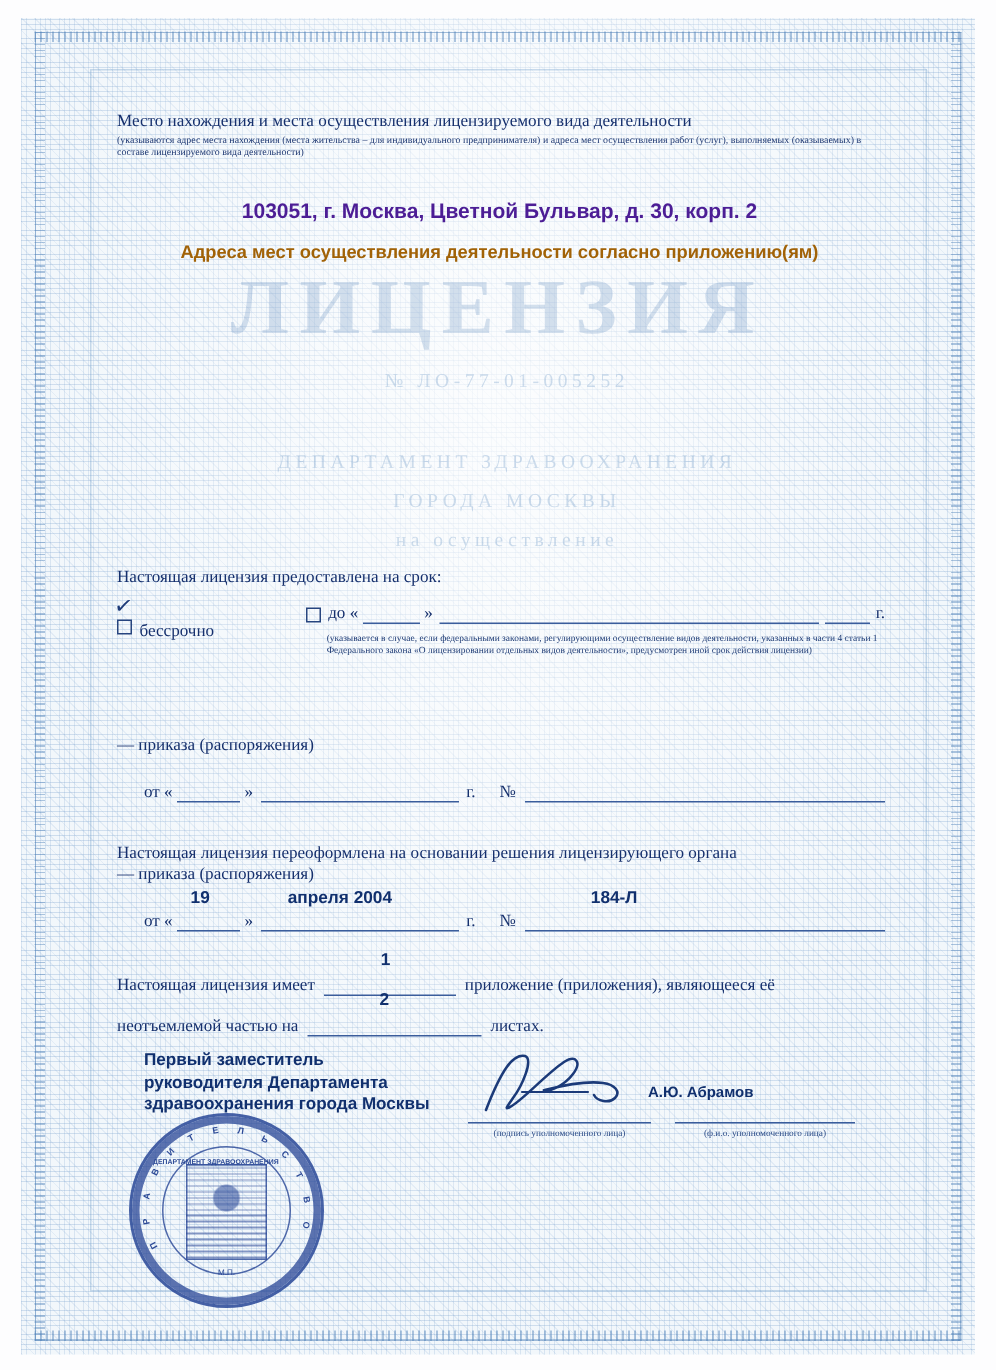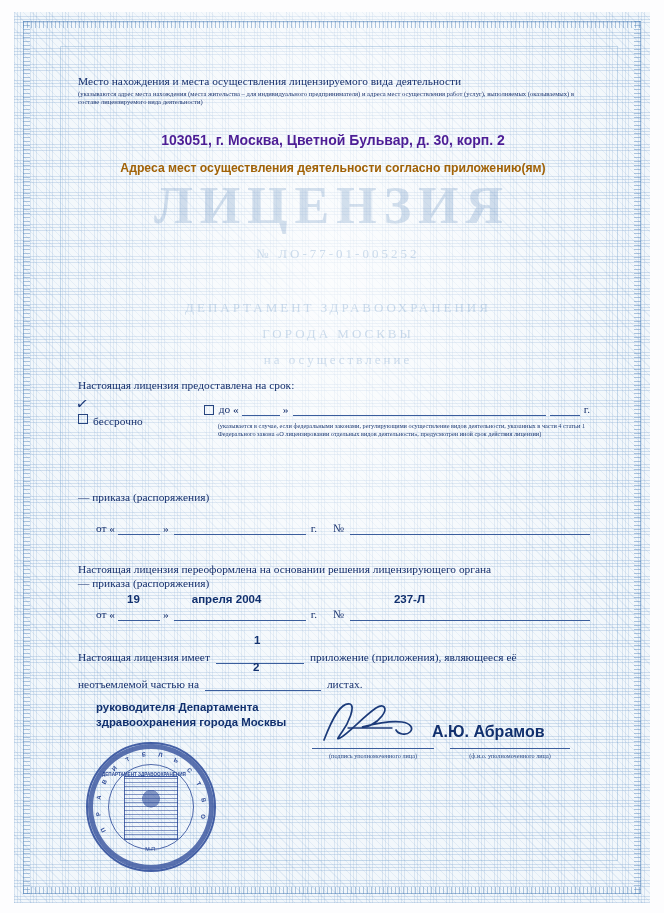--- a/index.html
+++ b/index.html
@@ -178,21 +178,21 @@
     font-size: 11.4px;
     line-height: 14.5px;
     color: #11306e;
   }
   .signer-name {
     position: absolute;
     left: 432px;
     top: 723px;
     font-family: "Liberation Sans", sans-serif;
     font-weight: 700;
-    font-size: 16px;
+    font-size: 10px;
     color: #11306e;
   }
   .sig-rule {
     position: absolute;
     border-bottom: 1px solid #3a5d9c;
     height: 0;
   }
   .cap {
     position: absolute;
     font-size: 6.2px;
@@ -335,21 +335,21 @@
       <span class="u" style="width:42px; margin:0 3px; position:relative;">
         <span class="handwritten" style="position:absolute; left:9px; top:-14px;">19</span>
       </span>
       <span class="lbl">»</span>
       <span class="u" style="width:132px; margin:0 5px; position:relative;">
         <span class="handwritten" style="position:absolute; left:18px; top:-14px;">апреля 2004</span>
       </span>
       <span class="lbl">г.</span>
       <span class="lbl" style="margin-left:16px;">№</span>
       <span class="u grow" style="margin-left:6px; position:relative;">
-        <span class="handwritten" style="position:absolute; left:44px; top:-14px;">237-Л</span>
+        <span class="handwritten" style="position:absolute; left:44px; top:-14px;">184-Л</span>
       </span>
     </div>
   </div>
 
   <div class="sect" style="top:650px;">
     <div class="row">
       <span class="lbl">Настоящая лицензия имеет</span>
       <span class="u" style="width:88px; margin:0 6px; position:relative;">
         <span class="handwritten" style="position:absolute; left:38px; top:-16px;">1</span>
       </span>
@@ -358,20 +358,21 @@
     <div class="row" style="margin-top:13px;">
       <span class="lbl">неотъемлемой частью на</span>
       <span class="u" style="width:116px; margin:0 6px; position:relative;">
         <span class="handwritten" style="position:absolute; left:48px; top:-16px;">2</span>
       </span>
       <span class="lbl">листах.</span>
     </div>
   </div>
 
   <div class="signblock">
+    <div>Первый заместитель</div>
     <div>руководителя Департамента</div>
     <div>здравоохранения города Москвы</div>
   </div>
 
   <svg class="scribble" viewBox="0 0 110 56">
     <path d="M6,46 C16,20 24,8 32,10 C38,12 30,30 24,38 C20,44 18,46 22,44 C30,40 46,22 58,14 C66,9 70,14 64,22 C58,30 48,34 44,33 C52,31 70,26 84,28 C92,29 96,34 92,38 C88,42 80,40 78,36" fill="none" stroke="#1b3a79" stroke-width="1.7" stroke-linecap="round"></path>
     <path d="M30,34 L74,34" fill="none" stroke="#1b3a79" stroke-width="1.4" stroke-linecap="round"></path>
   </svg>
 
   <div class="sig-rule" style="left:312px; top:748px; width:122px;"></div>

